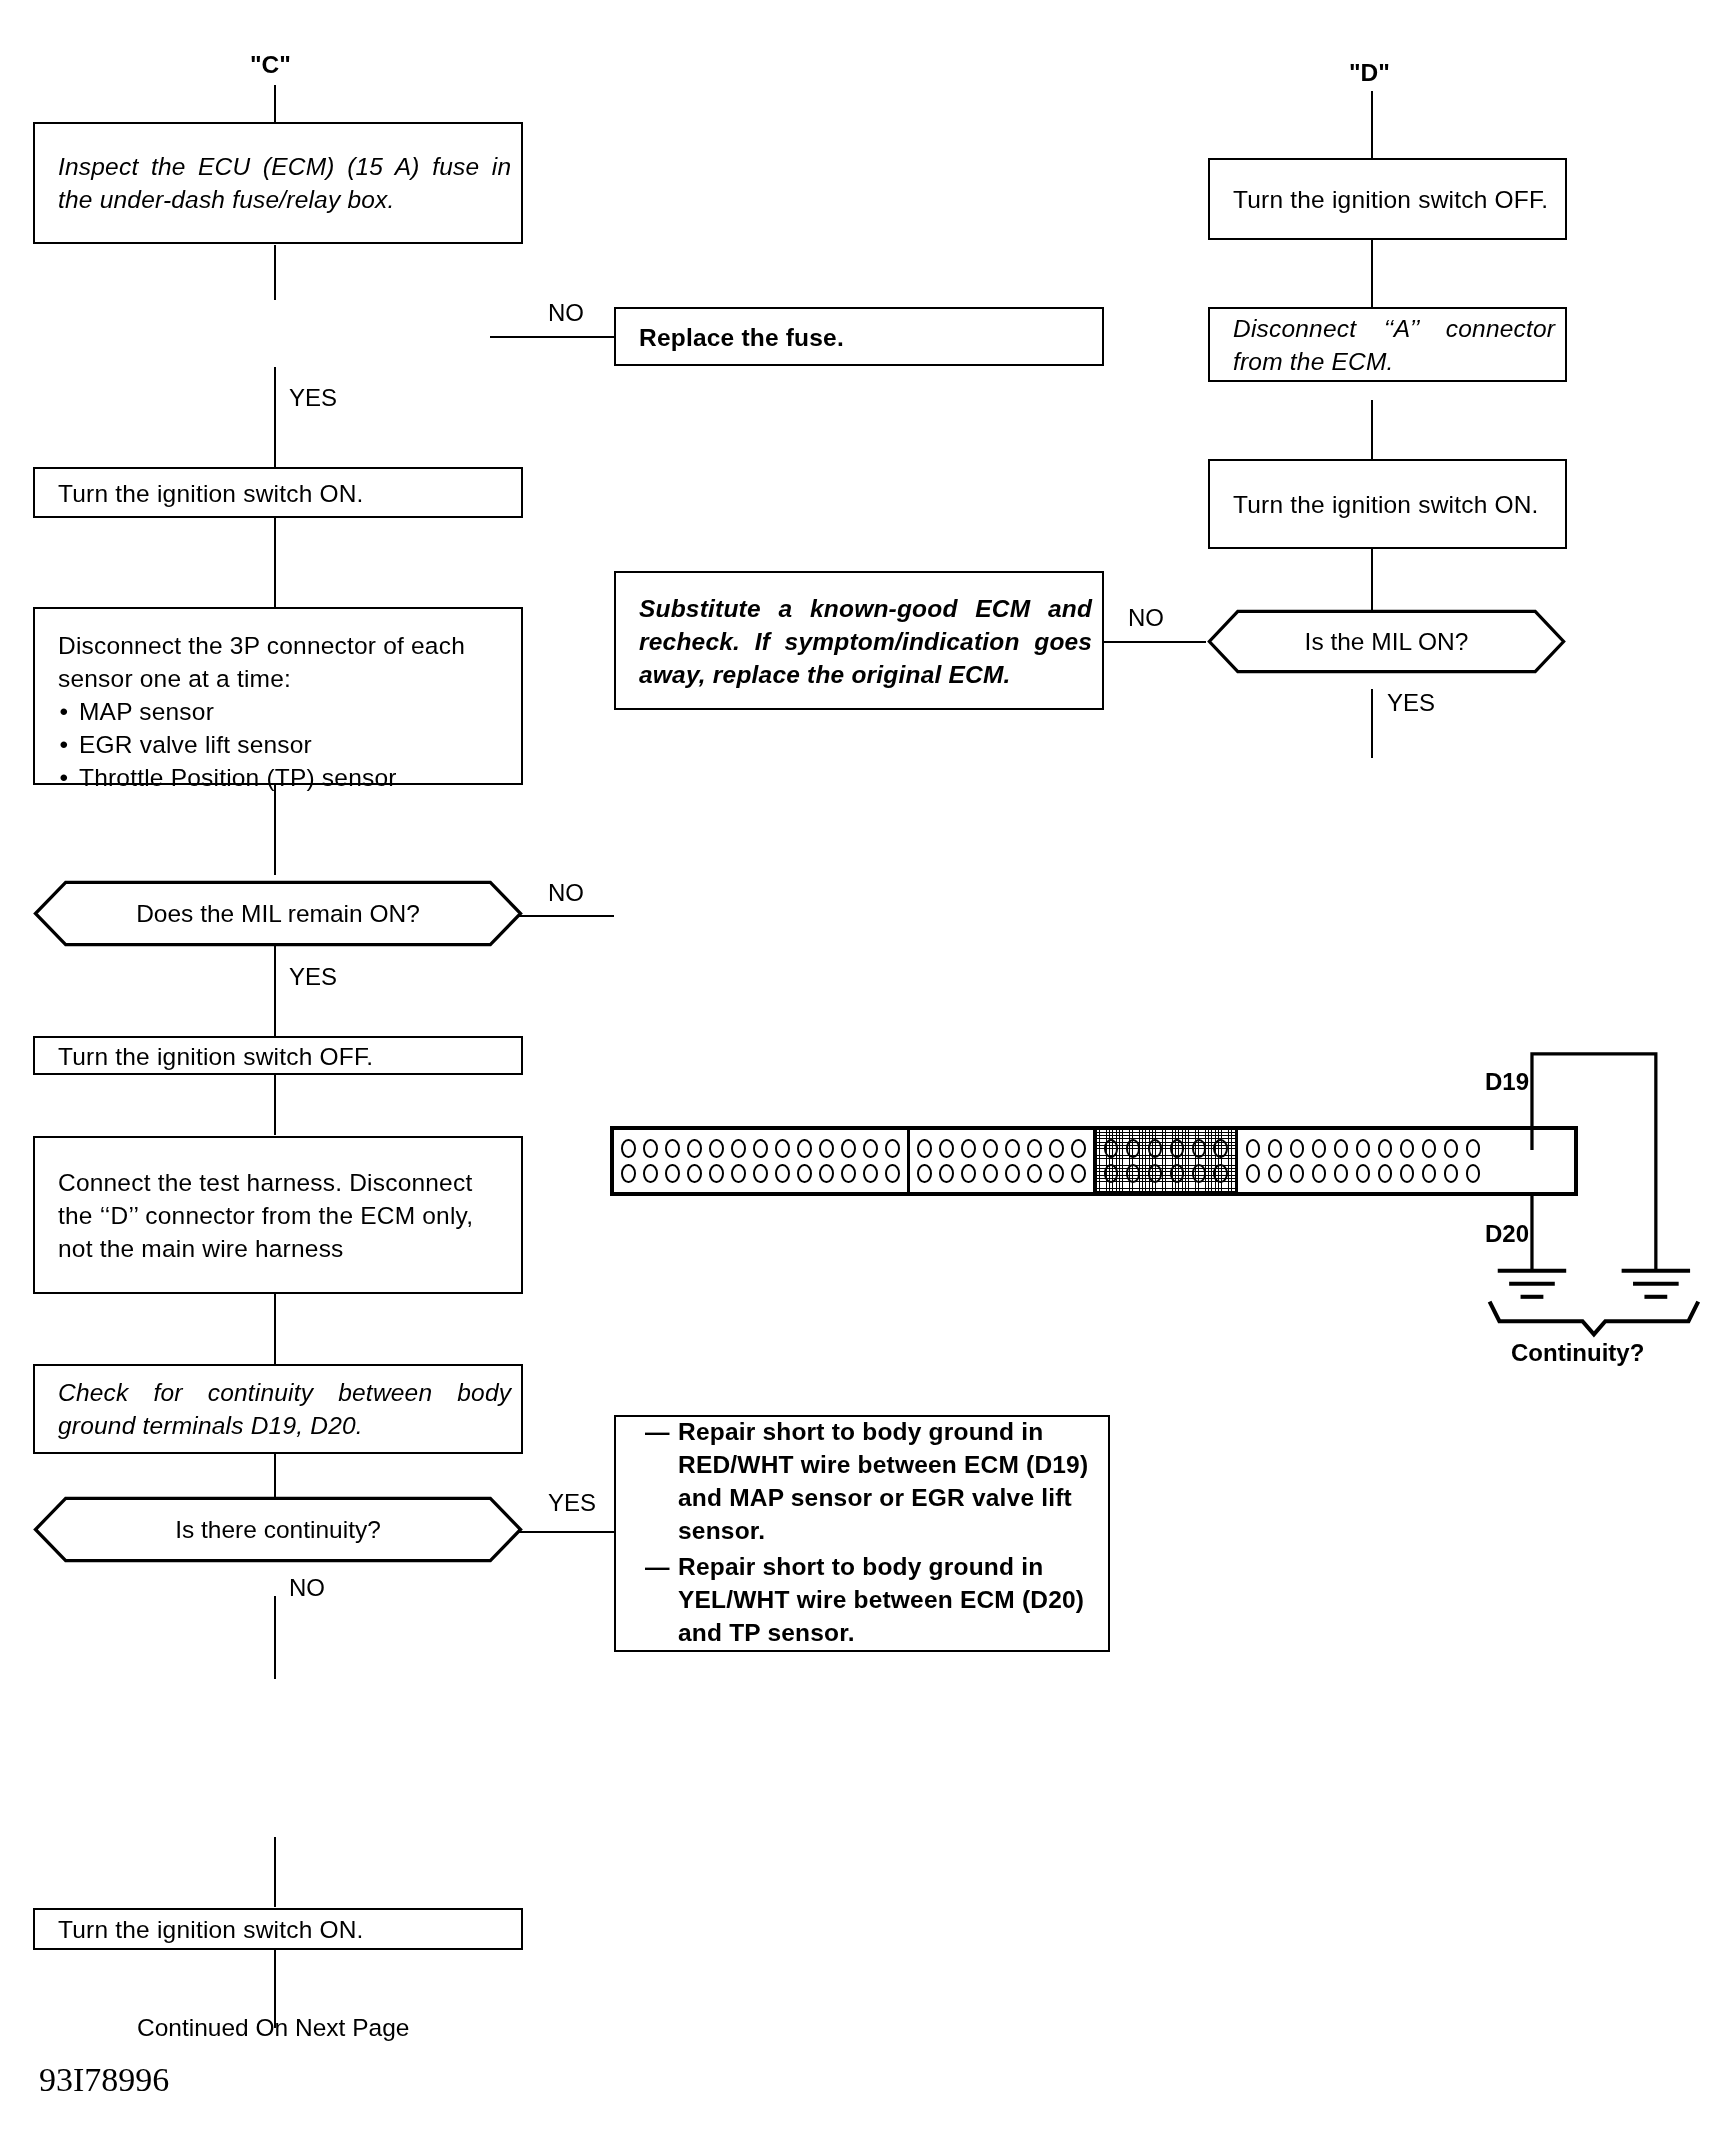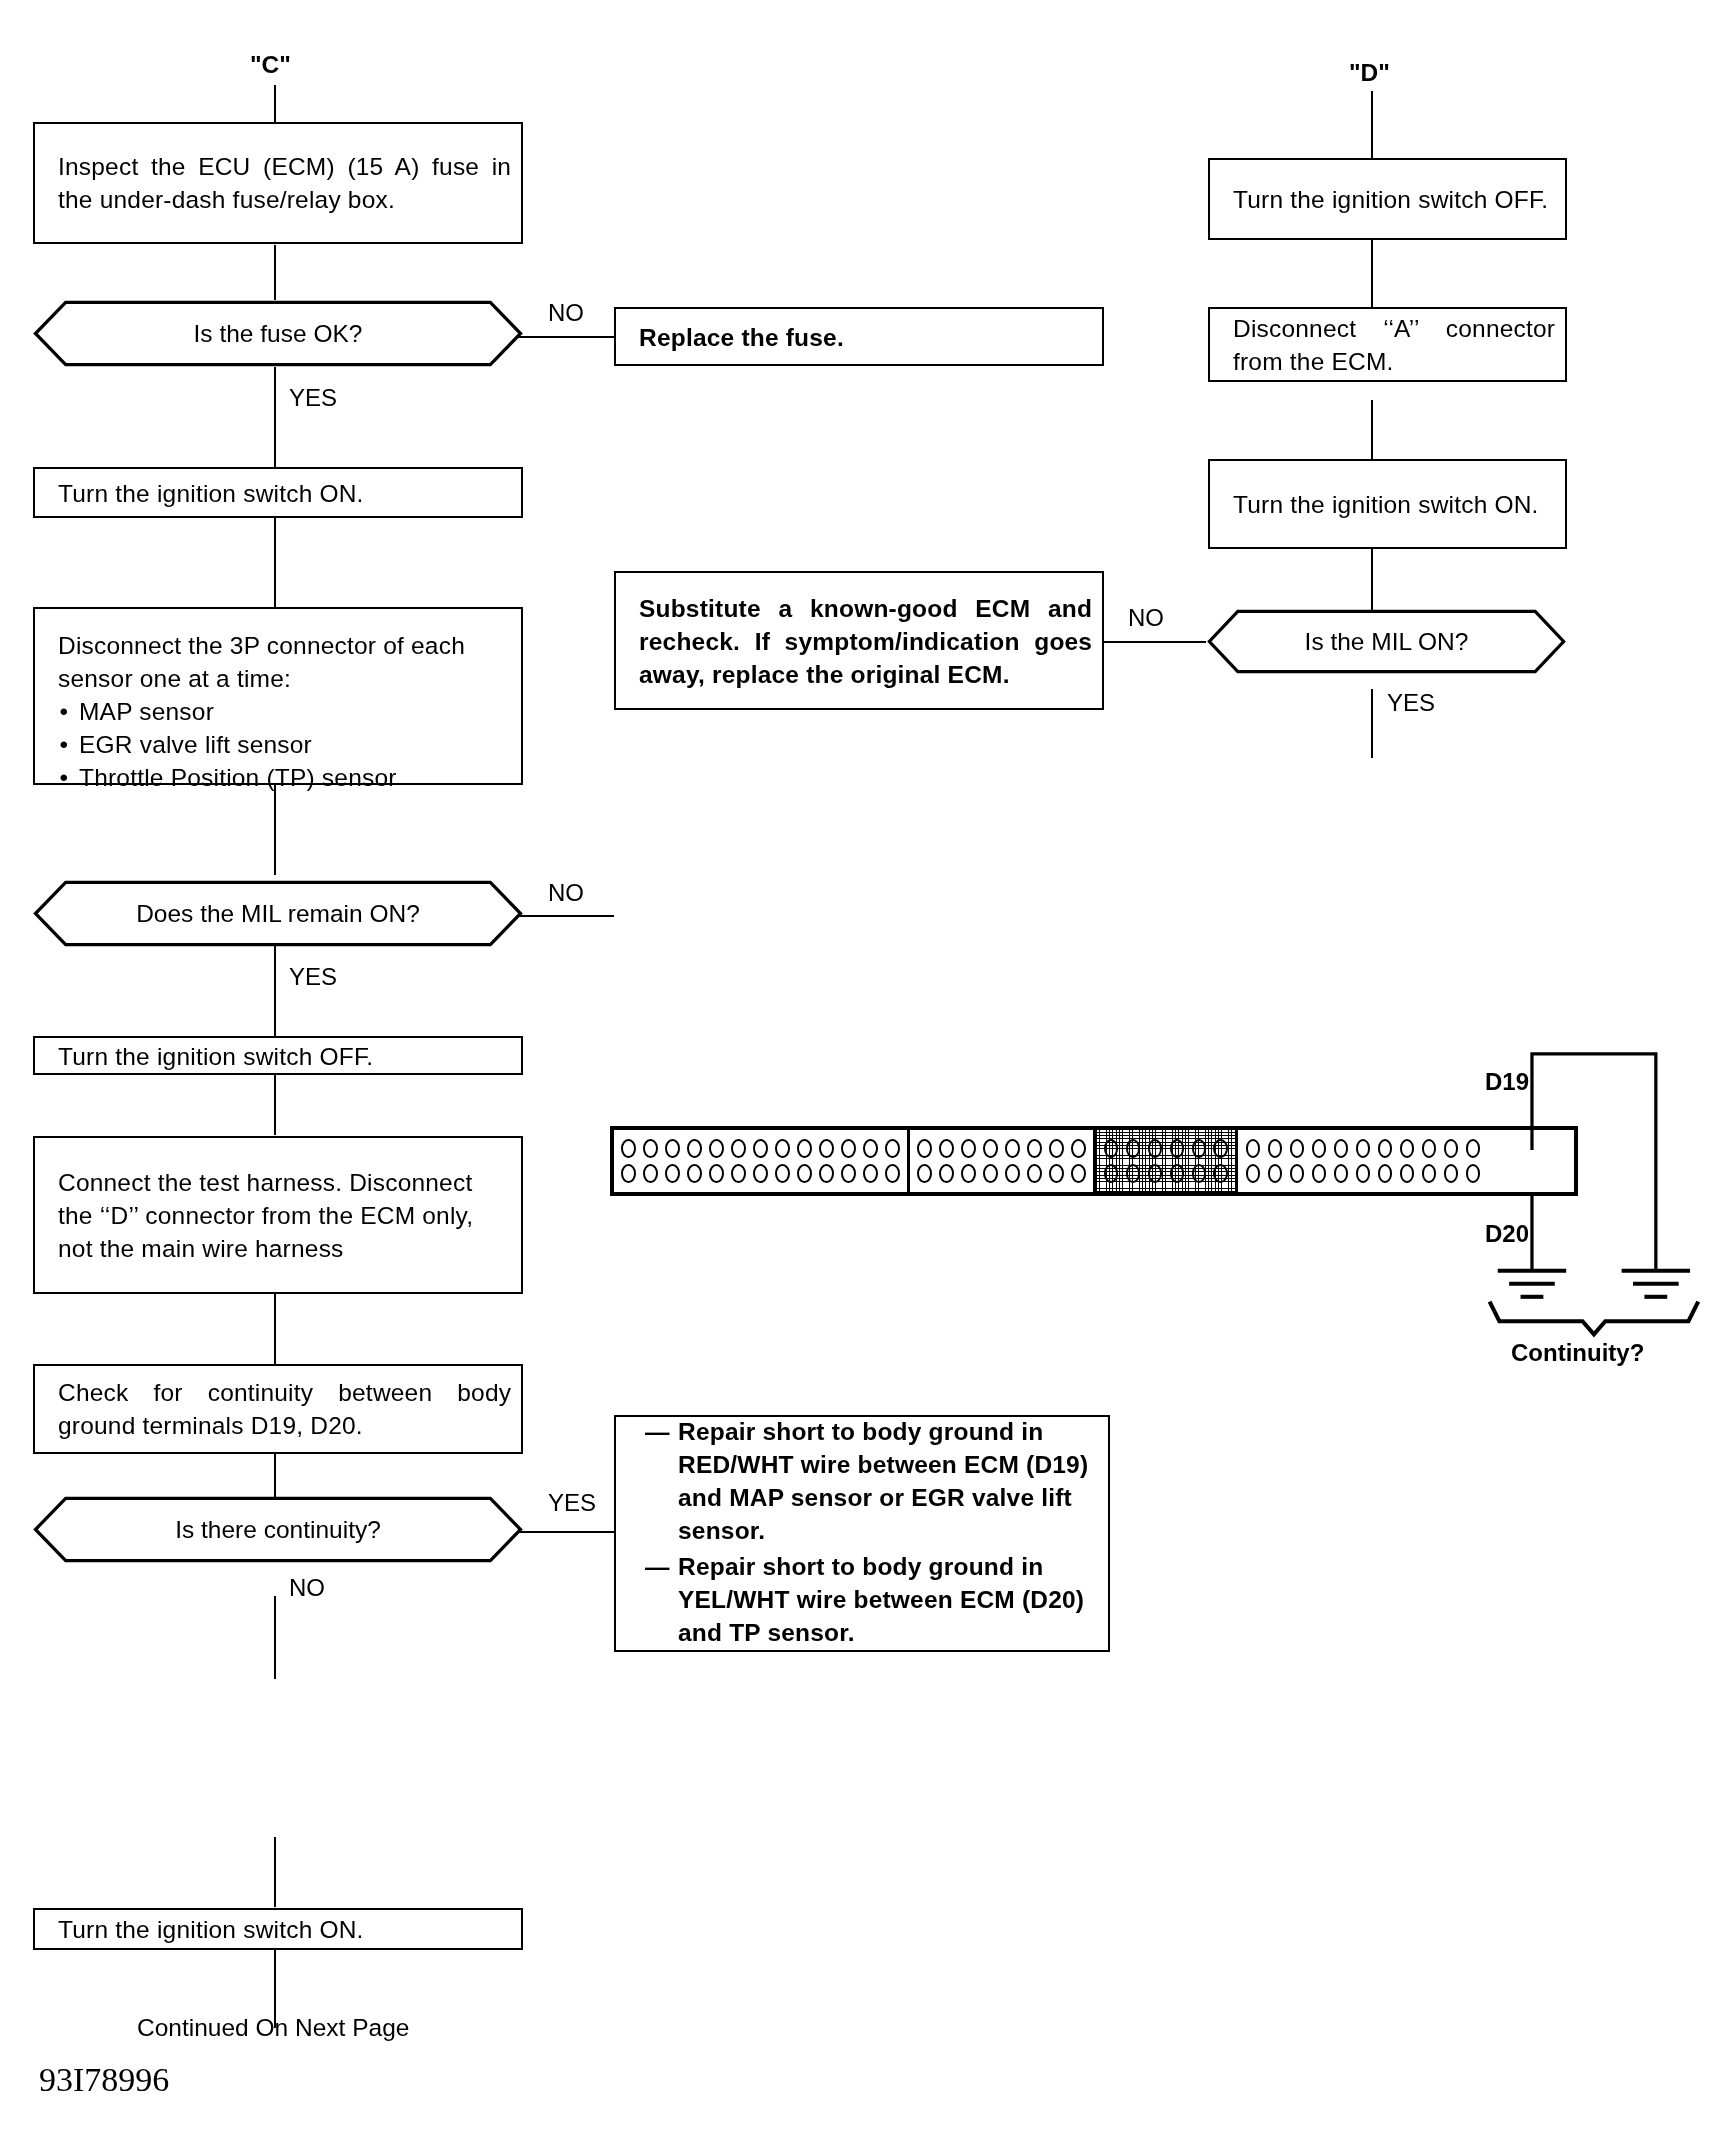--- a/index.html
+++ b/index.html
@@ -4,21 +4,21 @@
 <style>
   html,body{margin:0;padding:0;background:#fff;}
   body{width:1720px;height:2151px;position:relative;
        font-family:"Liberation Sans",sans-serif;color:#000;}
   #sheet{position:absolute;left:0;top:0;width:1720px;height:2151px;overflow:hidden;}
 
   .box{position:absolute;border:2.4px solid #000;background:#fff;box-sizing:border-box;}
   .box .txt{position:absolute;left:23px;right:9.8px;top:50%;transform:translateY(-50%);
             font-size:24.5px;line-height:33px;letter-spacing:0.2px;}
   .box.bold .txt{font-weight:bold;}
-  .box .txt.jst{text-align:justify;}
+  .box .txt.jst{text-align:justify;font-style:italic;}
 
   .diamond{position:absolute;}
   .diamond svg{position:absolute;left:0;top:0;}
   .diamond .dlbl{position:absolute;left:0;right:0;top:50%;transform:translateY(-50%);
                  text-align:center;font-size:24.5px;line-height:28px;}
 
   .ln{position:absolute;background:#000;}
   .lnv{width:2.4px;}
   .lnh{height:2.4px;}
 
@@ -75,26 +75,20 @@
   <div class="ln lnv" style="left:274px;top:1950px;height:78px;"></div>
 
   <div class="ln lnh" style="left:490px;top:336px;width:124px;"></div>
   <div class="ln lnh" style="left:490px;top:915px;width:124px;"></div>
   <div class="ln lnh" style="left:490px;top:1531px;width:124px;"></div>
 
   <div class="box" style="left:33px;top:122px;width:490px;height:122px;">
     <div class="txt jst">Inspect the ECU (ECM) (15 A) fuse in the under-dash fuse/relay box.</div>
   </div>
 
-  <div class="diamond" style="left:33px;top:300px;width:490px;height:67px;">
-    <svg width="490" height="67" viewBox="0 0 600 82">
-      <polygon points="40,3 560,3 597,41 560,79 40,79 3,41" fill="#fff" stroke="#000" stroke-width="4"></polygon>
-    </svg>
-    <div class="dlbl">Is the fuse OK?</div>
-  </div>
 
   <div class="box" style="left:33px;top:467px;width:490px;height:51px;">
     <div class="txt">Turn the ignition switch ON.</div>
   </div>
 
   <div class="box" style="left:33px;top:607px;width:490px;height:178px;">
     <div class="txt" style="top:19.6px;transform:none;">
       <div>Disconnect the 3P connector of each sensor one at a time:</div>
       <ul class="bullets">
         <li>MAP sensor</li>

